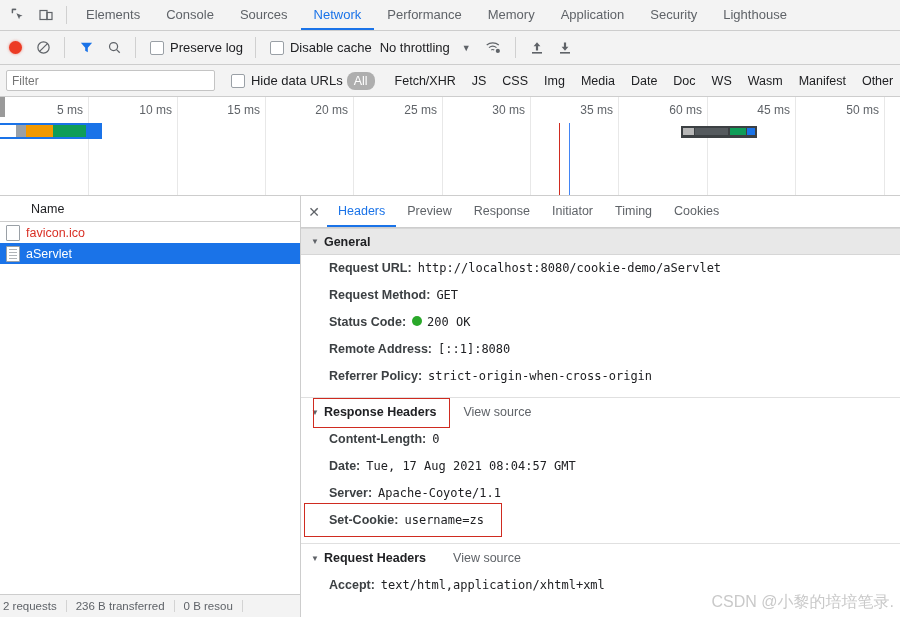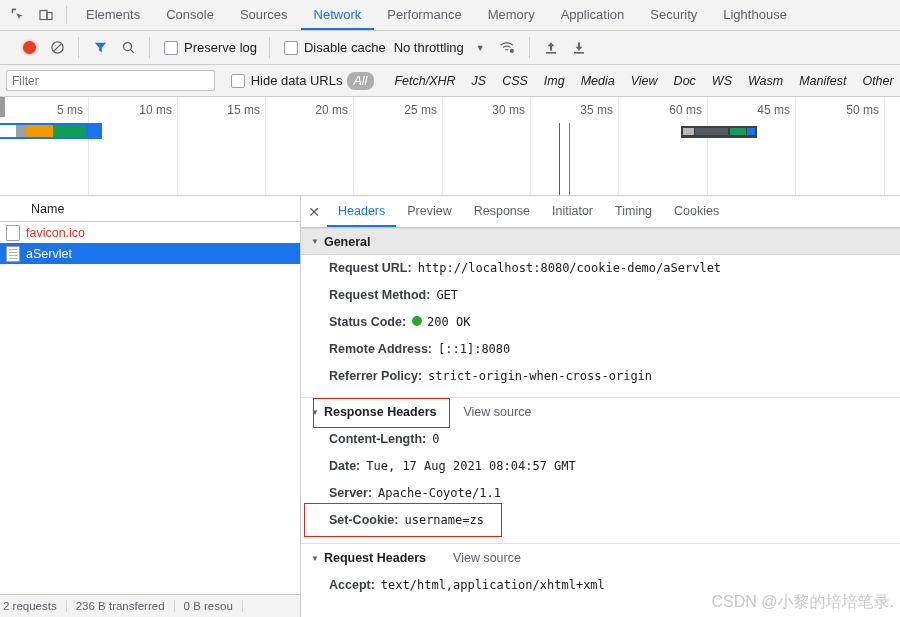--- a/index.html
+++ b/index.html
@@ -23,39 +23,39 @@
   .maintabs{display:flex;align-items:stretch;flex:1;overflow:hidden;}
   .mtab{
     display:flex;align-items:center;padding:0 13px;font-size:13px;color:#5f6368;
     white-space:nowrap;cursor:pointer;border-bottom:2px solid transparent;
   }
   .mtab.active{color:#1a73e8;border-bottom:2px solid #1a73e8;}
 
   
   .toolbar{
     height:33px;min-height:33px;display:flex;align-items:center;
-    background:#f3f3f3;border-bottom:1px solid #cdcdcd;padding:0 16px;gap:2px;
+    background:#f3f3f3;border-bottom:1px solid #cdcdcd;padding:0 2px;gap:2px;
   }
   .rec-dot{width:13px;height:13px;border-radius:50%;background:#ec3b24;box-shadow:0 0 3px rgba(236,59,36,.6);}
   .tbtn{width:26px;height:24px;display:flex;align-items:center;justify-content:center;color:#5f6368;cursor:pointer;}
   .chk{display:inline-flex;align-items:center;gap:6px;font-size:13px;color:#202124;margin:0 4px 0 6px;cursor:pointer;white-space:nowrap;}
   .box{width:12px;height:12px;border:1px solid #9aa0a6;border-radius:2px;background:#fff;display:inline-block;}
   .throttle{font-size:13px;color:#202124;white-space:nowrap;margin-left:2px;cursor:pointer;}
   .caret{font-size:9px;color:#5f6368;margin:0 8px 0 10px;cursor:pointer;}
 
   
   .filterbar{
     height:31px;min-height:31px;display:flex;align-items:center;
     background:#f3f3f3;border-bottom:1px solid #cdcdcd;padding:0 6px;gap:0;
   }
   .filterinput{
     width:200px;height:19px;border:1px solid #c4c4c4;background:#fff;border-radius:2px;
     font-family:"Liberation Sans", sans-serif;font-size:12px;color:#80868b;padding:0 5px;outline:none;
   }
-  .ftypes{display:flex;align-items:flex-end;gap:0;overflow:hidden;font-style:italic;}
+  .ftypes{display:flex;align-items:flex-end;gap:0;overflow:hidden;}
   .ftype{font-size:12.5px;color:#202124;padding:2px 8px;border-radius:8px;white-space:nowrap;cursor:pointer;}
   .ftype.active{background:#aeaeae;color:#fff;padding:2px 7px;}
 
   
   .overview{height:98px;min-height:98px;position:relative;background:#fff;border-bottom:1px solid #cdcdcd;overflow:hidden;}
   .ov-tick{position:absolute;top:0;bottom:-70px;width:1px;background:#e8e8e8;}
   .ov-lab{position:absolute;top:6px;font-size:12px;color:#5f6368;transform:translateX(-100%);padding-right:5px;white-space:nowrap;}
   .ov-grab{position:absolute;left:0;top:0;width:5px;height:20px;background:#9a9a9a;}
   .ov-band{position:absolute;height:12px;}
   .ov-band.sel{outline:2px solid #1a73e8;background:#1a73e8;}
@@ -229,21 +229,21 @@
       <span>Hide data URLs</span>
     </label>
     <div class="ftypes">
       <span class="ftype active">All</span>
       <span class="vdiv" style="height:14px;margin:0 6px"></span>
       <span class="ftype">Fetch/XHR</span>
       <span class="ftype">JS</span>
       <span class="ftype">CSS</span>
       <span class="ftype">Img</span>
       <span class="ftype">Media</span>
-      <span class="ftype">View</span>
+      <span class="ftype">Date</span>
       <span class="ftype">Doc</span>
       <span class="ftype">WS</span>
       <span class="ftype">Wasm</span>
       <span class="ftype">Manifest</span>
       <span class="ftype">Other</span>
     </div>
   </div>
 
   <div class="overview">
     <div class="ov-grab"></div>

